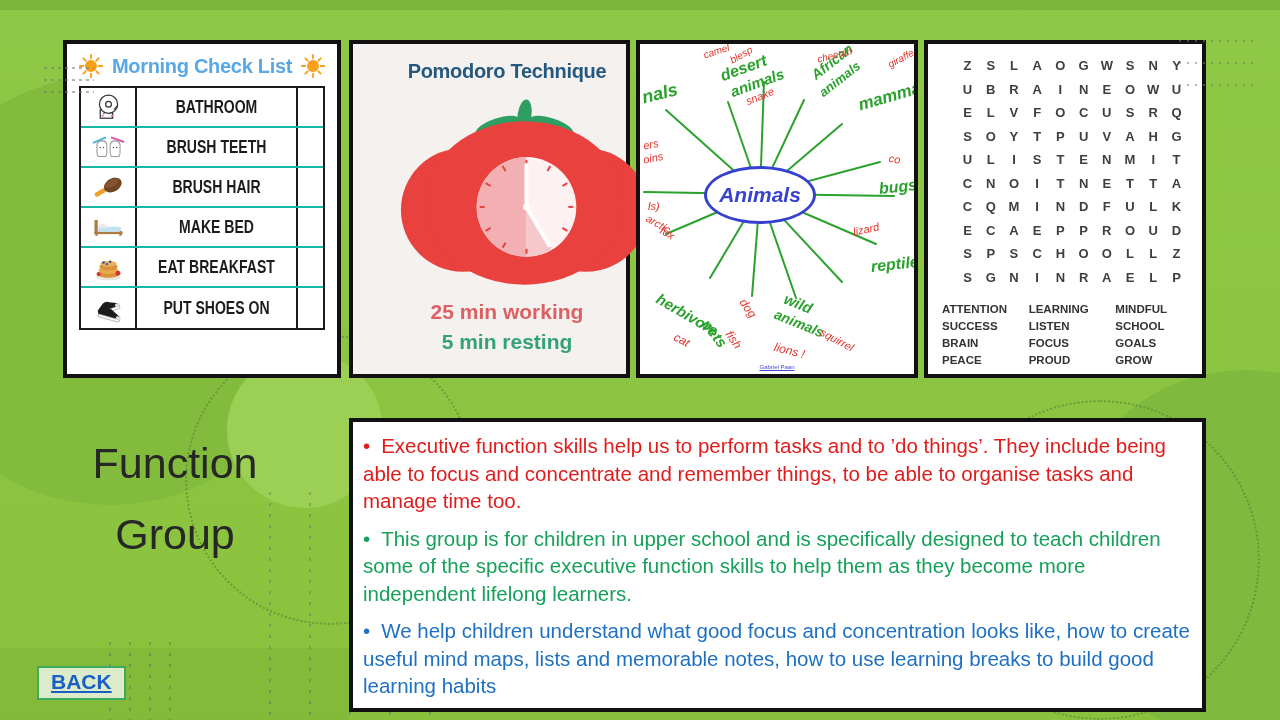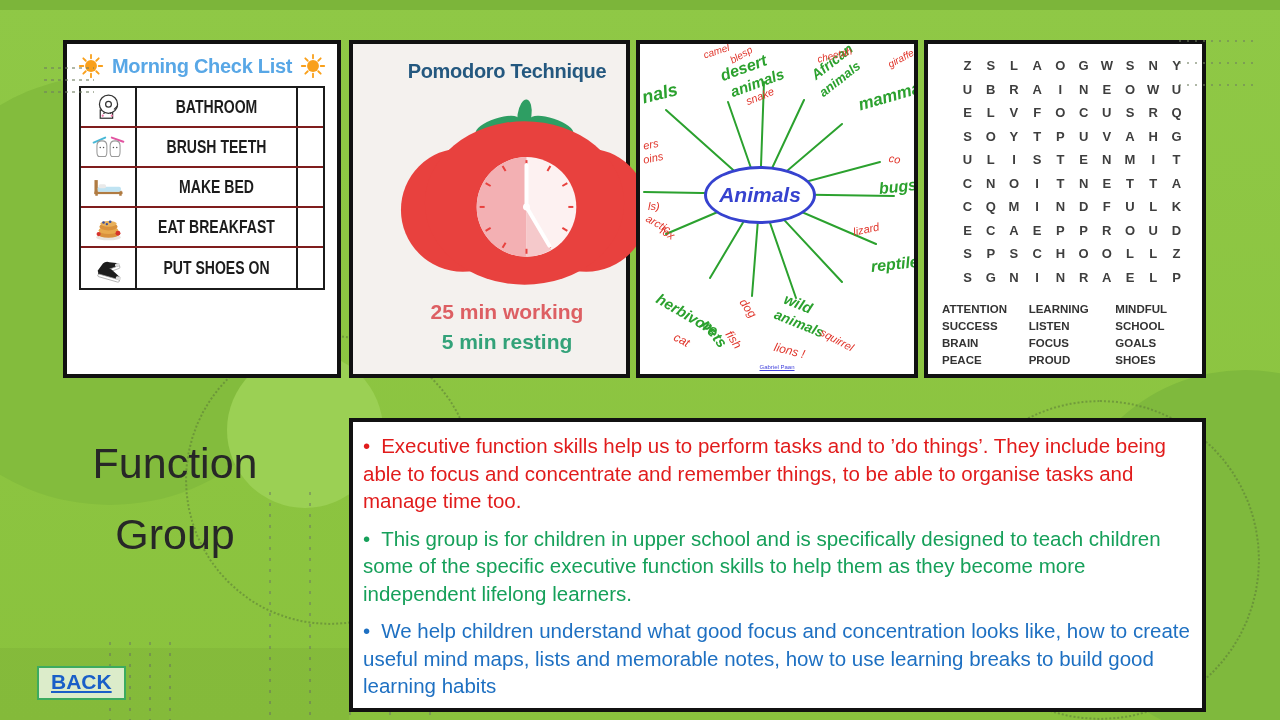--- a/index.html
+++ b/index.html
@@ -27,21 +27,21 @@
   
   .img-card{position:absolute;top:40px;height:338px;border:4px solid #111;background:#fff;z-index:2;}
   .card1{left:63px;width:278px;}
   .card2{left:349px;width:281px;background:#f4f1ee;padding-left:35px;}
   .card3{left:636px;width:282px;}
   .card4{left:924px;width:282px;}
   
   .cl-header{display:flex;align-items:center;justify-content:center;gap:7px;height:40px;margin-top:2px;}
   .cl-title{color:#58a7e6;font-weight:bold;font-size:20px;letter-spacing:-.3px;}
   .cl-table{margin:0 12px;border:2px solid #1b1b1b;}
-  .cl-row{display:grid;grid-template-columns:56px 1fr 27px;height:40px;border-bottom:2px solid #7f1d1d;}
+  .cl-row{display:grid;grid-template-columns:56px 1fr 27px;height:40px;border-bottom:2px solid #14b8a6;}
   .cl-row:last-child{border-bottom:none;}
   .cl-icon{border-right:2px solid #1b1b1b;display:flex;align-items:center;justify-content:center;}
   .cl-label{display:flex;align-items:center;justify-content:center;font-weight:bold;font-size:18px;transform:scaleX(.78);white-space:nowrap;color:#1c1c1c;}
   .cl-check{border-left:2px solid #1b1b1b;background:#fff;}
   .icon-svg{width:33px;height:33px;}
   .sun-svg{width:28px;height:28px;}
   
   .pom-title{margin-top:16px;text-align:center;font-weight:bold;font-size:20px;color:#24587f;letter-spacing:-.3px;}
   .pom-svg{display:block;margin:2px auto 0;}
   .pom-line{font-weight:bold;font-size:21px;text-align:center;line-height:30px;}
@@ -186,20 +186,29 @@
           <div class="cl-label">BATHROOM</div>
           <div class="cl-check"></div>
         </div>
         <div class="cl-row">
           <div class="cl-icon">
             <svg class="icon-svg">
               <use href="#teeth-icon"></use>
             </svg>
           </div>
           <div class="cl-label">BRUSH TEETH</div>
+          <div class="cl-check"></div>
+        </div>
+        <div class="cl-row">
+          <div class="cl-icon">
+            <svg class="icon-svg">
+              <use href="#hairbrush-icon"></use>
+            </svg>
+          </div>
+          <div class="cl-label">BRUSH HAIR</div>
           <div class="cl-check"></div>
         </div>
         <div class="cl-row">
           <div class="cl-icon">
             <svg class="icon-svg">
               <use href="#bed-icon"></use>
             </svg>
           </div>
           <div class="cl-label">MAKE BED</div>
           <div class="cl-check"></div>
@@ -456,21 +465,21 @@
         <div class="ws-col">
           <div class="ws-word">LEARNING</div>
           <div class="ws-word">LISTEN</div>
           <div class="ws-word">FOCUS</div>
           <div class="ws-word">PROUD</div>
         </div>
         <div class="ws-col">
           <div class="ws-word">MINDFUL</div>
           <div class="ws-word">SCHOOL</div>
           <div class="ws-word">GOALS</div>
-          <div class="ws-word">SHOES</div>
+          <div class="ws-word">GROW</div>
         </div>
       </div>
   </div>
 
   <div class="slide-title">
     <div>Function</div>
     <div>Group</div>
   </div>
 
   <a class="back-btn">BACK</a>

